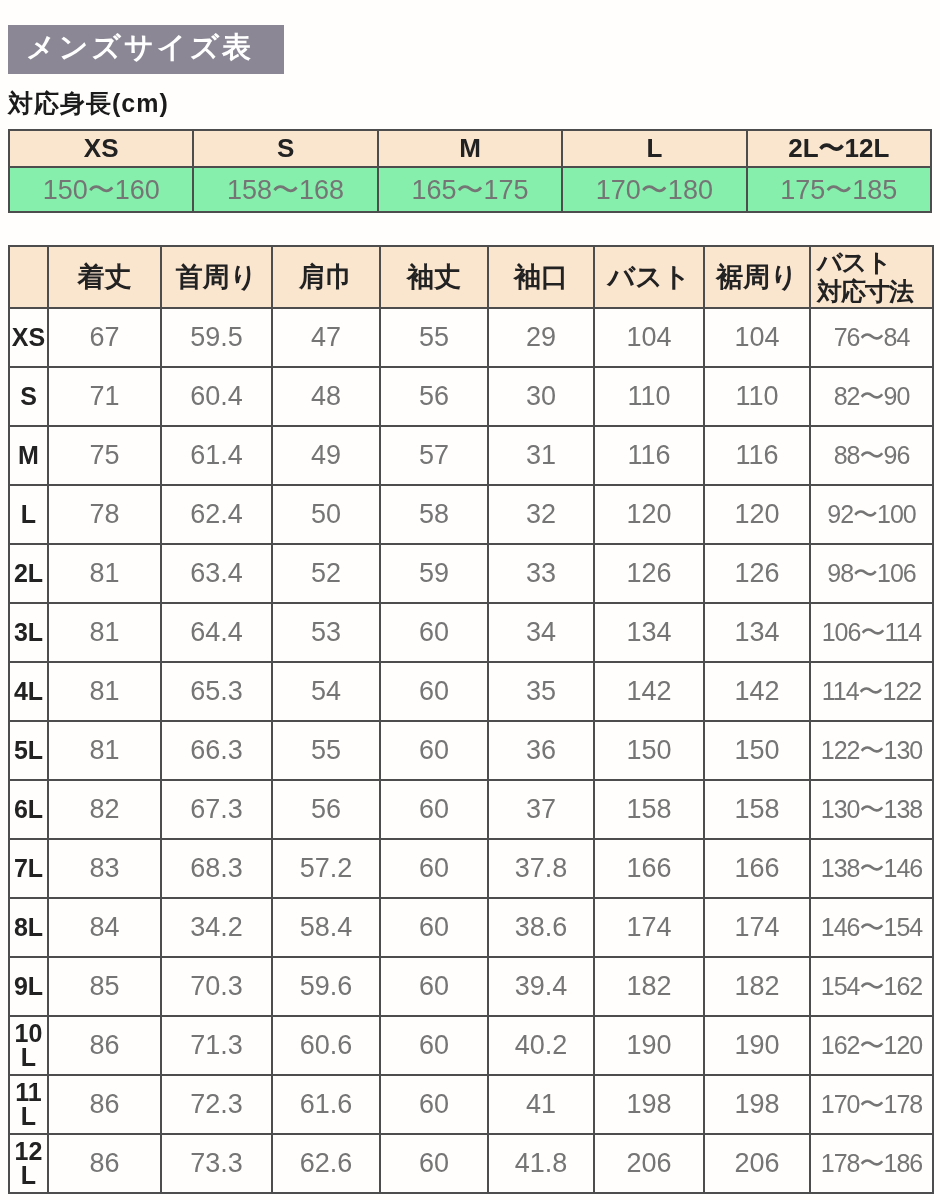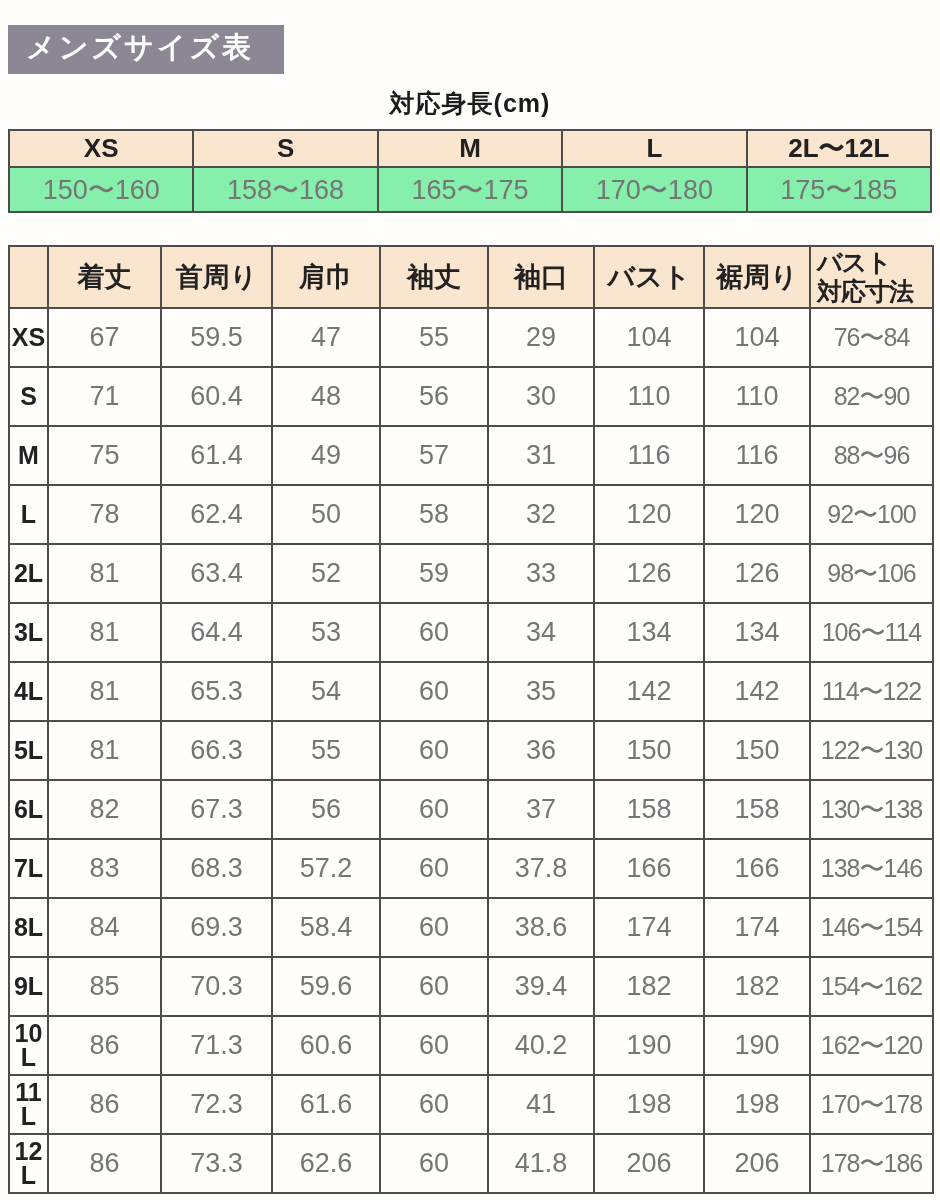--- a/index.html
+++ b/index.html
@@ -25,21 +25,20 @@
     min-width: 262px;
     box-sizing: border-box;
   }
 
   .subtitle {
     font-size: 25px;
     font-weight: bold;
     color: #1b1b1b;
     margin: 13px 0 9px 0;
     letter-spacing: 1px;
-    text-align: center;
   }
 
   table {
     border-collapse: collapse;
     width: 924px;
     table-layout: fixed;
     border-radius: 29px;
   }
   th, td {
     border: 2px solid #4d4d4d;
@@ -263,21 +262,21 @@
           <td>57.2</td>
           <td>60</td>
           <td>37.8</td>
           <td>166</td>
           <td>166</td>
           <td class="bust-range-cell">138〜146</td>
         </tr>
         <tr>
           <td class="row-label">8L</td>
           <td>84</td>
-          <td>69.3</td>
+          <td>34.2</td>
           <td>58.4</td>
           <td>60</td>
           <td>38.6</td>
           <td>174</td>
           <td>174</td>
           <td class="bust-range-cell">146〜154</td>
         </tr>
         <tr>
           <td class="row-label">9L</td>
           <td>85</td>

